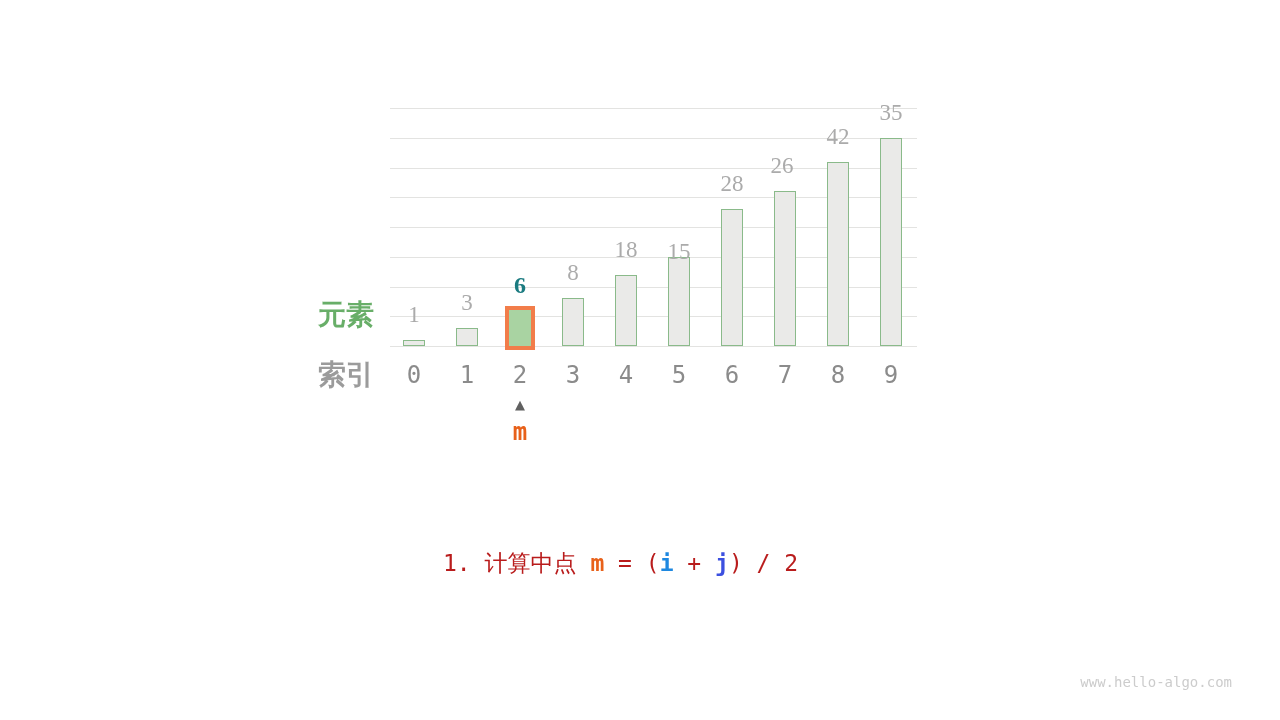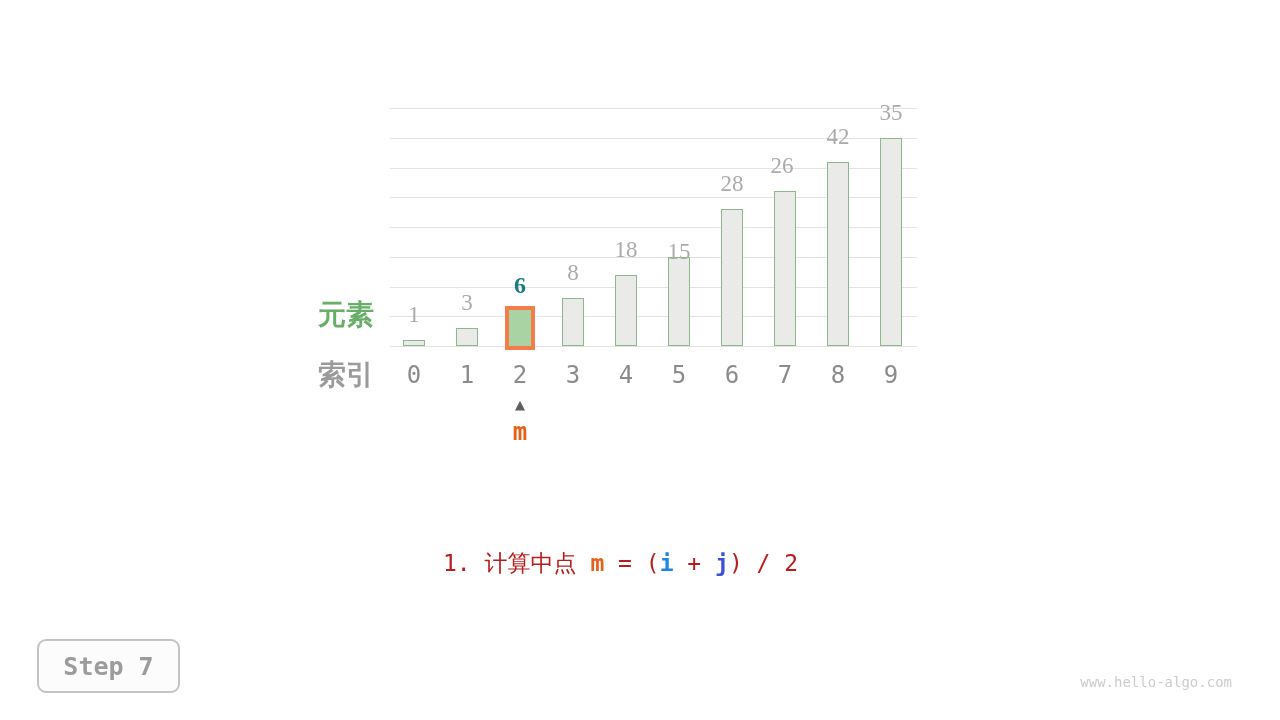--- a/index.html
+++ b/index.html
@@ -114,17 +114,16 @@
       <div class="idx-label" style="left: 796px; top: 362px;">8</div>
       <div class="bar" style="left: 880px; width: 22px; top: 138px; height: 208px;"></div>
       <div class="val-label" style="left: 849px; top: 101px;">35</div>
       <div class="idx-label" style="left: 849px; top: 362px;">9</div>
     </div>
 
 
   <div class="cap-line1"><span class="tok-text">1. 计算中点 </span><span class="tok-m">m</span><span class="tok-text"> = (</span><span class="tok-i">i</span><span class="tok-text"> + </span><span class="tok-j">j</span><span class="tok-text">) / 2</span></div>
 
 
-  <div class="step-badge">Step 7</div>
 
   <div class="watermark">www.hello-algo.com</div>
 
 </div>
 
 </body></html>

